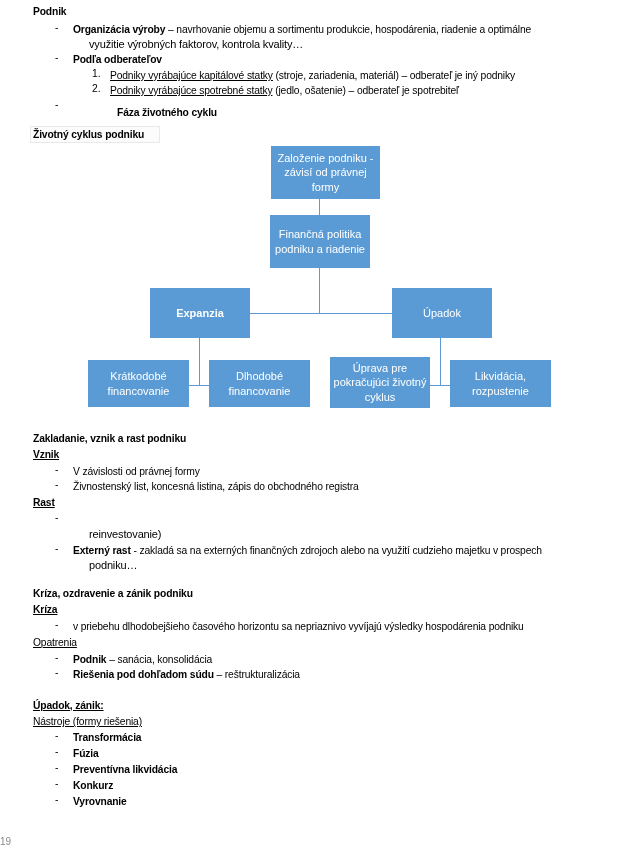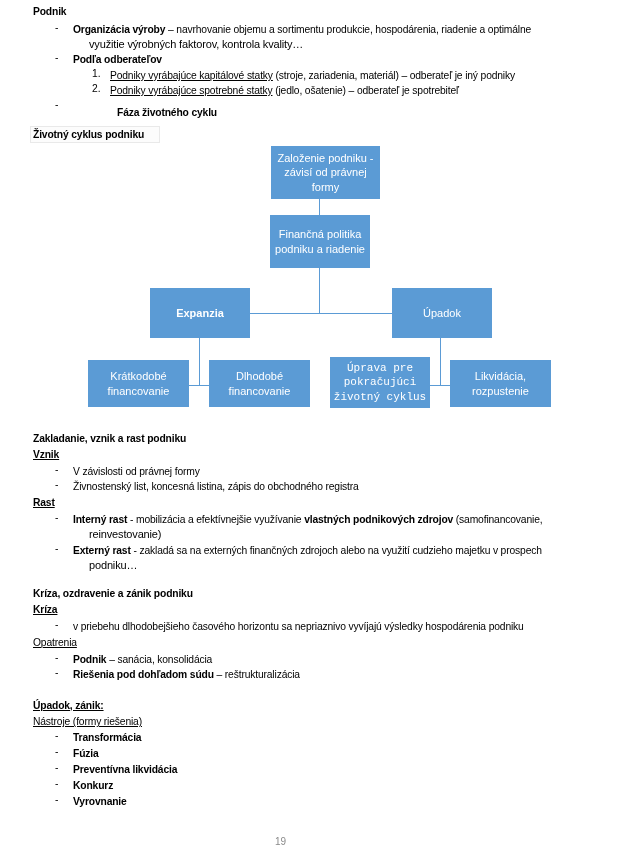--- a/index.html
+++ b/index.html
@@ -95,24 +95,22 @@
     background: #5b9bd5;
     pointer-events: auto;
   }
   .conn.v { width: 1.4px; }
   .conn.h { height: 1.4px; }
 
   
   .pagenum {
     position: absolute;
     width: 513px;
-    text-align: center;
     font-size: 10px;
     color: #8a8a8a;
-    padding-left: 24px;
   }
 </style>
 </head>
 <body>
 
 <div class="page">
 
   <div class="txt heading" style="left:33px; top:4px;">Podnik</div>
 
   <div class="marker" style="left:55px; top:22px;">-</div>
@@ -161,41 +159,38 @@
     <div class="node" style="left:270px; top:215px; width:100px; height:53px;">Finančná politika podniku a riadenie</div>
 
     <div class="node" style="left:150px; top:288px; width:100px; height:50px;font-weight:bold;">Expanzia</div>
 
     <div class="node" style="left:392px; top:288px; width:100px; height:50px;">Úpadok</div>
 
     <div class="node" style="left:88px; top:360px; width:101px; height:47px;">Krátkodobé financovanie</div>
 
     <div class="node" style="left:209px; top:360px; width:101px; height:47px;">Dlhodobé financovanie</div>
 
-    <div class="node" style="left:330px; top:357px; width:100px; height:51px;font-family:Liberation Mono, monospace;">Úprava pre pokračujúci životný cyklus</div>
+    <div class="node" style="left:330px; top:357px; width:100px; height:51px;">Úprava pre pokračujúci životný cyklus</div>
 
     <div class="node" style="left:450px; top:360px; width:101px; height:47px;">Likvidácia, rozpustenie</div>
   </div>
 
   <div class="txt heading" style="left:33px; top:431px;">Zakladanie, vznik a rast podniku</div>
 
   <div class="txt b u" style="left:33px; top:447px;">Vznik</div>
 
   <div class="marker" style="left:55px; top:464px;">-</div>
   <div class="row" style="left:73px; top:464px;">V závislosti od právnej formy</div>
 
   <div class="marker" style="left:55px; top:479px;">-</div>
   <div class="row" style="left:73px; top:479px;">Živnostenský list, koncesná listina, zápis do obchodného registra</div>
 
   <div class="txt b u" style="left:33px; top:495px;">Rast</div>
 
   <div class="marker" style="left:55px; top:512px;">-</div>
-  <div class="row" style="left:73px; top:512px;">
-    <span class="b">Interný rast</span><span> - mobilizácia a efektívnejšie využívanie </span><span class="b">vlastných podnikových zdrojov</span><span> (samofinancovanie,</span>
-  </div>
   <div class="wrapline" style="left:73px; top:527px;">reinvestovanie)</div>
 
   <div class="marker" style="left:55px; top:543px;">-</div>
   <div class="row" style="left:73px; top:543px;">
     <span class="b">Externý rast</span><span> - zakladá sa na externých finančných zdrojoch alebo na využití cudzieho majetku v prospech</span>
   </div>
   <div class="wrapline" style="left:73px; top:558px;">podniku…</div>
 
   <div class="txt heading" style="left:33px; top:586px;">Kríza, ozdravenie a zánik podniku</div>
 

